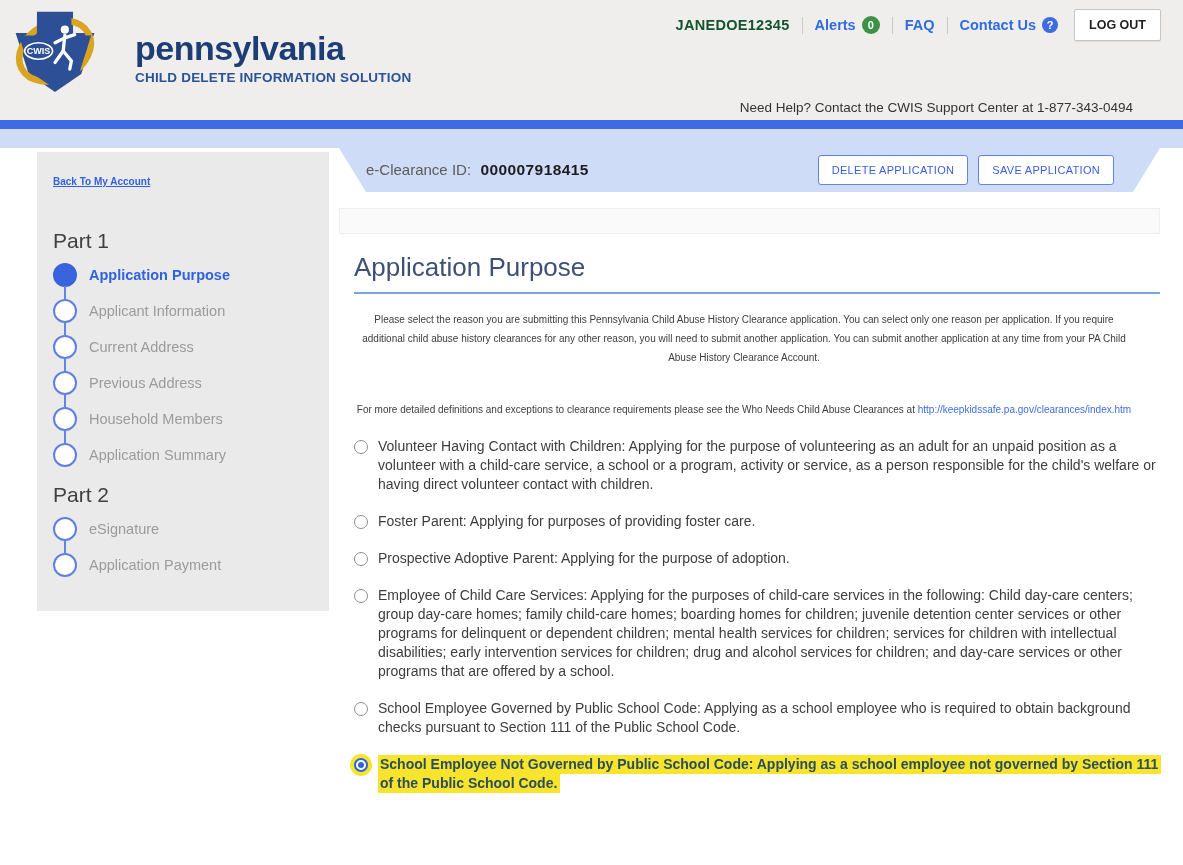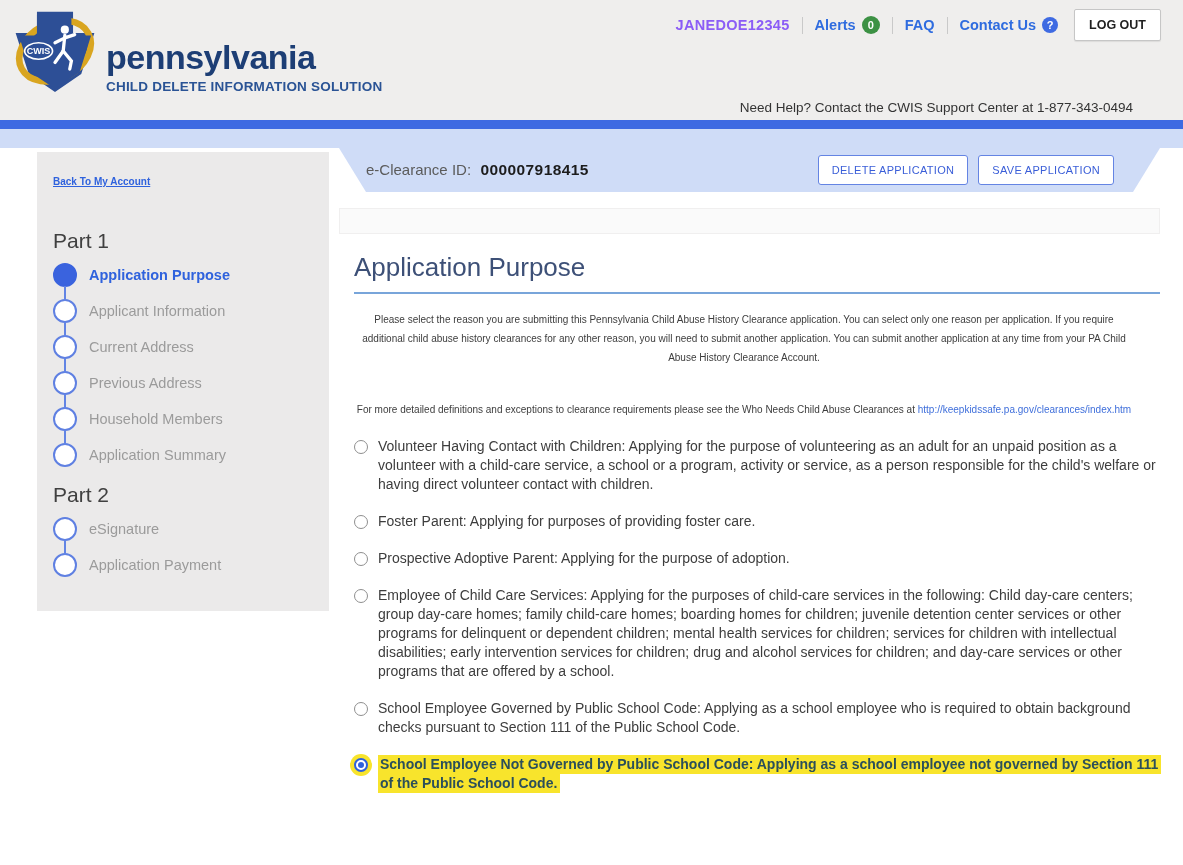--- a/index.html
+++ b/index.html
@@ -9,37 +9,37 @@
     background:#ffffff;
     color:#3d3d3d;
     overflow:hidden;
   }
   
   .header {
     position:relative;
     height:120px;
     background:#efeeed;
   }
-  .logo-row { display:flex; align-items:flex-end; padding:8px 0 0 14px; }
+  .logo-row { display:flex; align-items:center; padding:8px 0 0 14px;gap:29px; }
   .logo-svg { width:82px; height:86px; }
   .brand-block { margin-left:10px; padding-top:14px; }
   .brand-name {
     font-size:34px; font-weight:bold; color:#1d3e75;
     line-height:1; letter-spacing:-0.5px;
   }
   .brand-sub {
     font-size:13.5px; font-weight:bold; color:#2a5395;
     margin-top:5px; letter-spacing:0.2px;
   }
   .utility {
     position:absolute; top:9px; right:22px;
     display:flex; align-items:center; height:32px;
   }
   .utility .sep { width:1px; height:17px; background:#c9c9c9; margin:0 12px; }
-  .username { font-size:14.5px; font-weight:bold; color:#8b5cf6; letter-spacing:0.3px; }
+  .username { font-size:14.5px; font-weight:bold; color:#14532d; letter-spacing:0.3px; }
   .util-link { font-size:14.5px; color:#2f6cdf; text-decoration:none; font-weight:bold; display:flex; align-items:center; }
   .badge {
     display:inline-flex; align-items:center; justify-content:center;
     width:18px; height:18px; border-radius:50%;
     background:#3c9144; color:#ffffff; font-size:11px; font-weight:bold;
     margin-left:6px;
   }
   .q-icon {
     display:inline-flex; align-items:center; justify-content:center;
     width:16px; height:16px; border-radius:50%;

